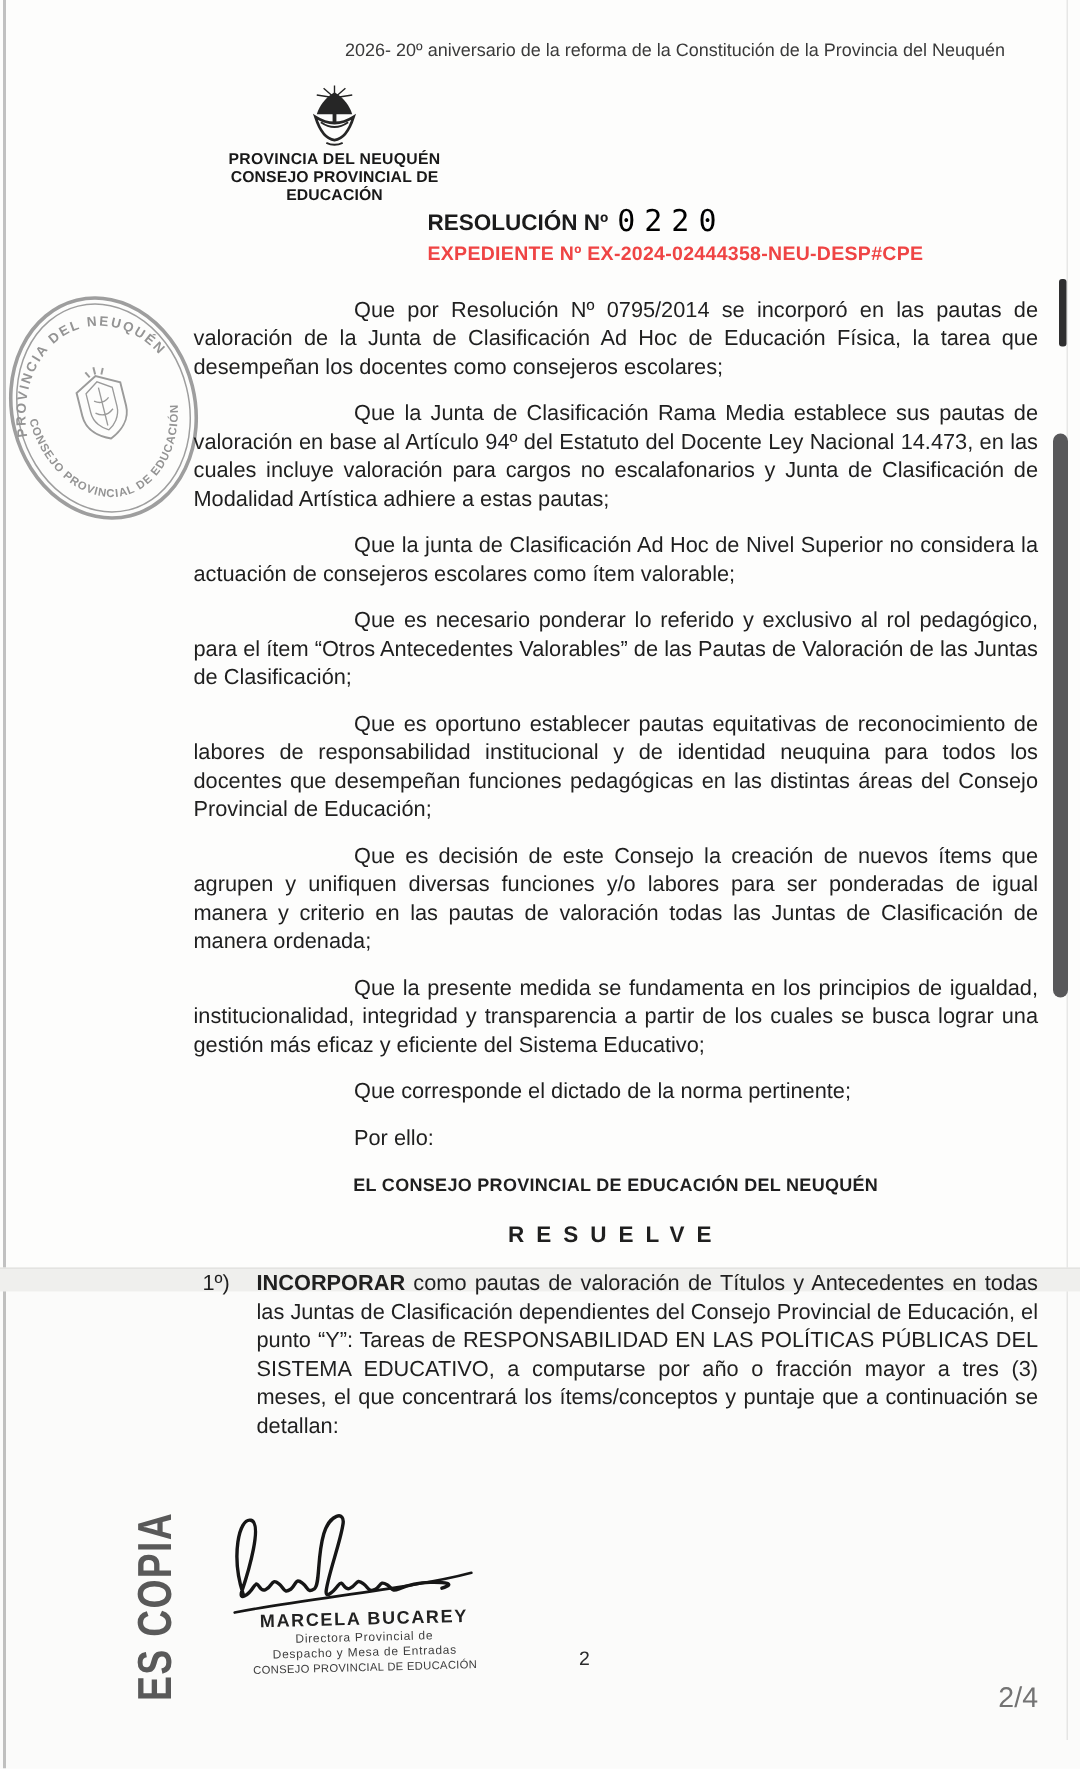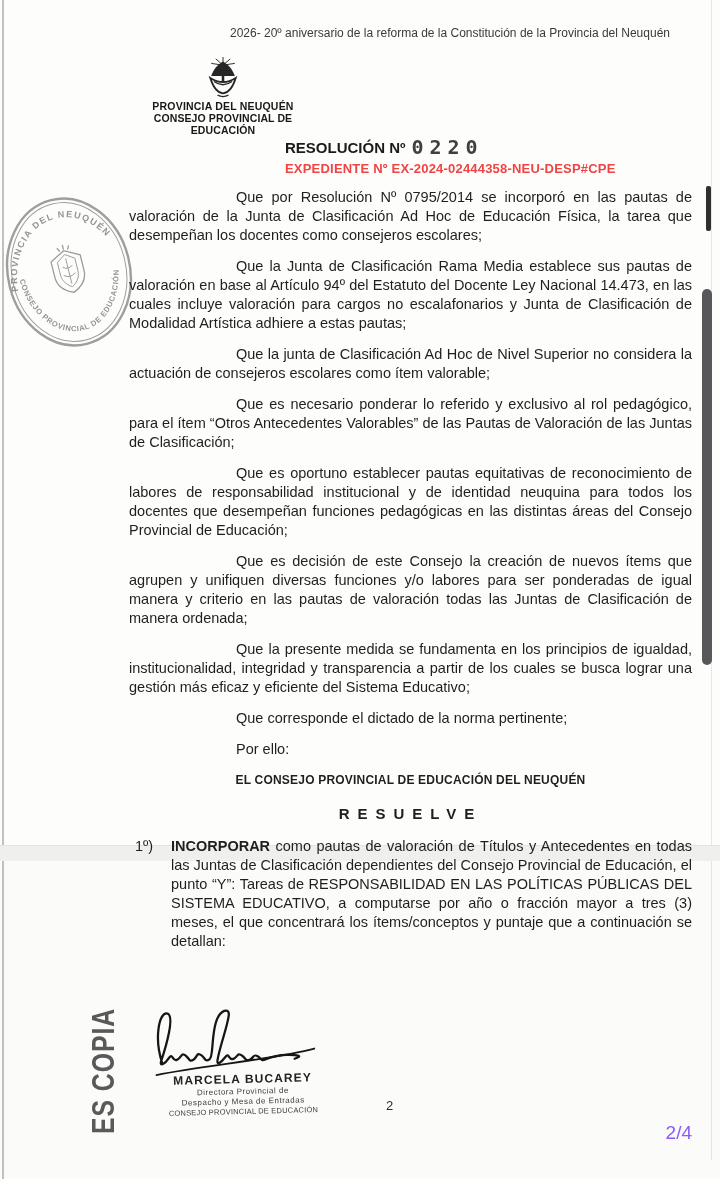--- a/index.html
+++ b/index.html
@@ -11,44 +11,44 @@
   .edge-stub{position:absolute;left:706px;top:186px;width:5px;height:45px;background:#2f2f30;border-radius:2px;}
   .bottom-strip{position:absolute;left:0;right:0;bottom:0;height:15px;background:#efefed;border-top:1px solid #e3e3e1;}
   
   .anniv{position:absolute;left:230px;top:26px;width:478px;font-size:12px;color:#3a3a3a;}
   .org-block{position:absolute;left:128px;top:56px;width:190px;text-align:center;}
   .org-logo{display:block;margin:0 auto 2px auto;}
   .org-l1{font-size:10.5px;font-weight:bold;letter-spacing:.2px;color:#181818;}
   .org-l2{font-size:10.5px;font-weight:bold;letter-spacing:.1px;color:#181818;}
   .res-block{position:absolute;left:285px;top:135px;}
   .res-line{font-size:15px;font-weight:bold;color:#1b1b1b;}
-  .res-num{font-family:"DejaVu Sans Mono",monospace;font-size:20px;font-weight:700;letter-spacing:6px;color:#404040;vertical-align:-1px;margin-left:6px;}
+  .res-num{font-family:"DejaVu Sans Mono",monospace;font-size:20px;font-weight:400;letter-spacing:6px;color:#000000;vertical-align:-1px;margin-left:6px;}
   .exp-line{font-size:13px;font-weight:bold;color:#ef4444;margin-top:2px;letter-spacing:.2px;}
   
   .seal{position:absolute;left:4px;top:194px;transform:rotate(-14deg);opacity:.85;}
   
   .body-col{position:absolute;left:129px;top:186px;width:563px;font-size:14.5px;line-height:19px;text-align:justify;}
-  .para{margin:2px 0 12px 0;text-indent:107px;}
+  .para{margin:12px 0 12px 0;text-indent:107px;}
   .issuer-title{margin:8px 0 14px 0;text-align:center;font-weight:bold;font-size:12px;text-indent:0;letter-spacing:.2px;}
   .resolve{margin:0 0 14px 0;text-align:center;font-weight:bold;font-size:15px;letter-spacing:8px;text-indent:0;}
   .article{display:flex;padding-left:6px;}
   .art-num{width:30px;flex:0 0 30px;font-weight:normal;}
   .art-text{flex:1;margin-left:6px;text-align:justify;}
   .art-lead{font-weight:bold;}
   
   .sig-svg{position:absolute;left:146px;top:1002px;transform:rotate(-1deg);}
   .sig-block{position:absolute;left:158px;top:1072px;width:170px;text-align:center;transform:rotate(-1.5deg);color:#2e2e2e;}
   .sig-name{font-size:12px;font-weight:bold;letter-spacing:1.1px;color:#222;}
   .sig-role{font-size:8px;letter-spacing:.5px;margin-top:1px;color:#3d3d3d;}
   .sig-org{font-size:7.5px;letter-spacing:.2px;margin-top:1px;color:#3d3d3d;}
   .page-num{position:absolute;left:386px;top:1098px;font-size:13px;color:#2c2c2c;}
   .es-copia{position:absolute;left:86px;top:1134px;transform-origin:0 0;transform:rotate(-90deg) scale(.92,1.18);width:142px;font-size:27px;font-weight:800;letter-spacing:1px;color:#434343;font-family:"Liberation Sans",sans-serif;opacity:.88;}
   
   .scrollbar-thumb{position:absolute;left:702px;top:289px;width:10px;height:376px;background:#58585a;border-radius:5px;}
-  .pager{position:absolute;right:28px;top:1122px;font-size:19px;color:#8b5cf6;}
+  .pager{position:absolute;right:28px;top:1122px;font-size:19px;color:#737373;}
 </style>
 </head>
 <body>
 
 <div class="doc">
 
   <div class="edge-left"></div>
   <div class="edge-right"></div>
   <div class="edge-stub"></div>
   <div class="bottom-strip"></div>

